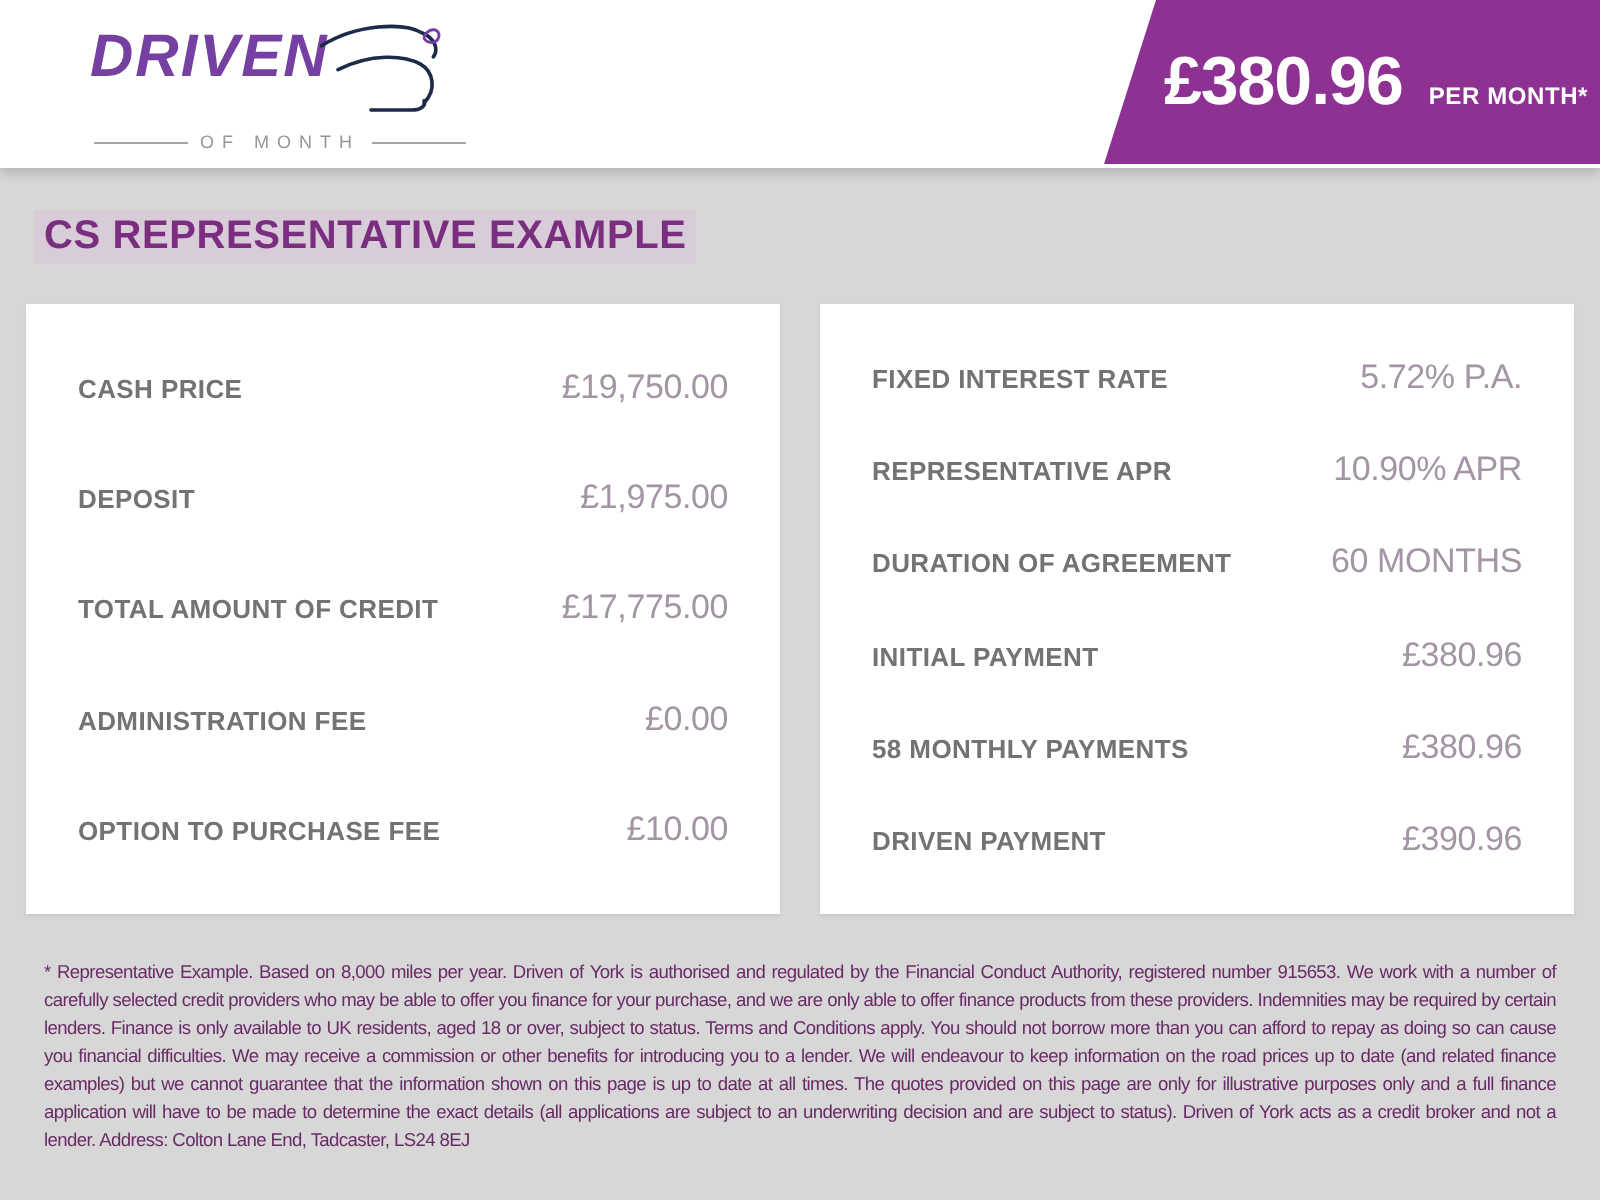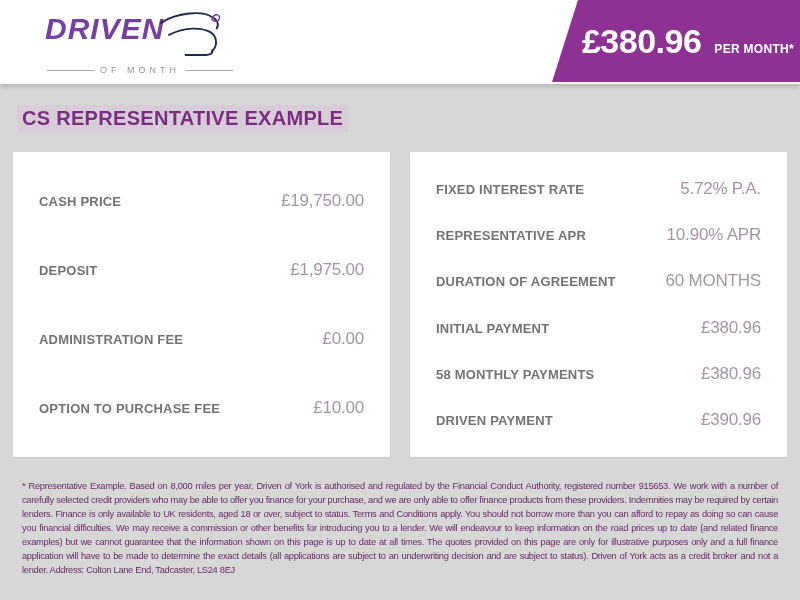--- a/index.html
+++ b/index.html
@@ -191,20 +191,24 @@
   <div class="card">
     <div class="finance-row">
       <span class="row-label">CASH PRICE</span>
       <span class="row-value">£19,750.00</span>
     </div>
     <div class="finance-row">
       <span class="row-label">DEPOSIT</span>
       <span class="row-value">£1,975.00</span>
     </div>
     <div class="finance-row">
+      <span class="row-label">TOTAL AMOUNT OF CREDIT</span>
+      <span class="row-value">£17,775.00</span>
+    </div>
+    <div class="finance-row">
       <span class="row-label">ADMINISTRATION FEE</span>
       <span class="row-value">£0.00</span>
     </div>
     <div class="finance-row">
       <span class="row-label">OPTION TO PURCHASE FEE</span>
       <span class="row-value">£10.00</span>
     </div>
   </div>
 
   <div class="card">

